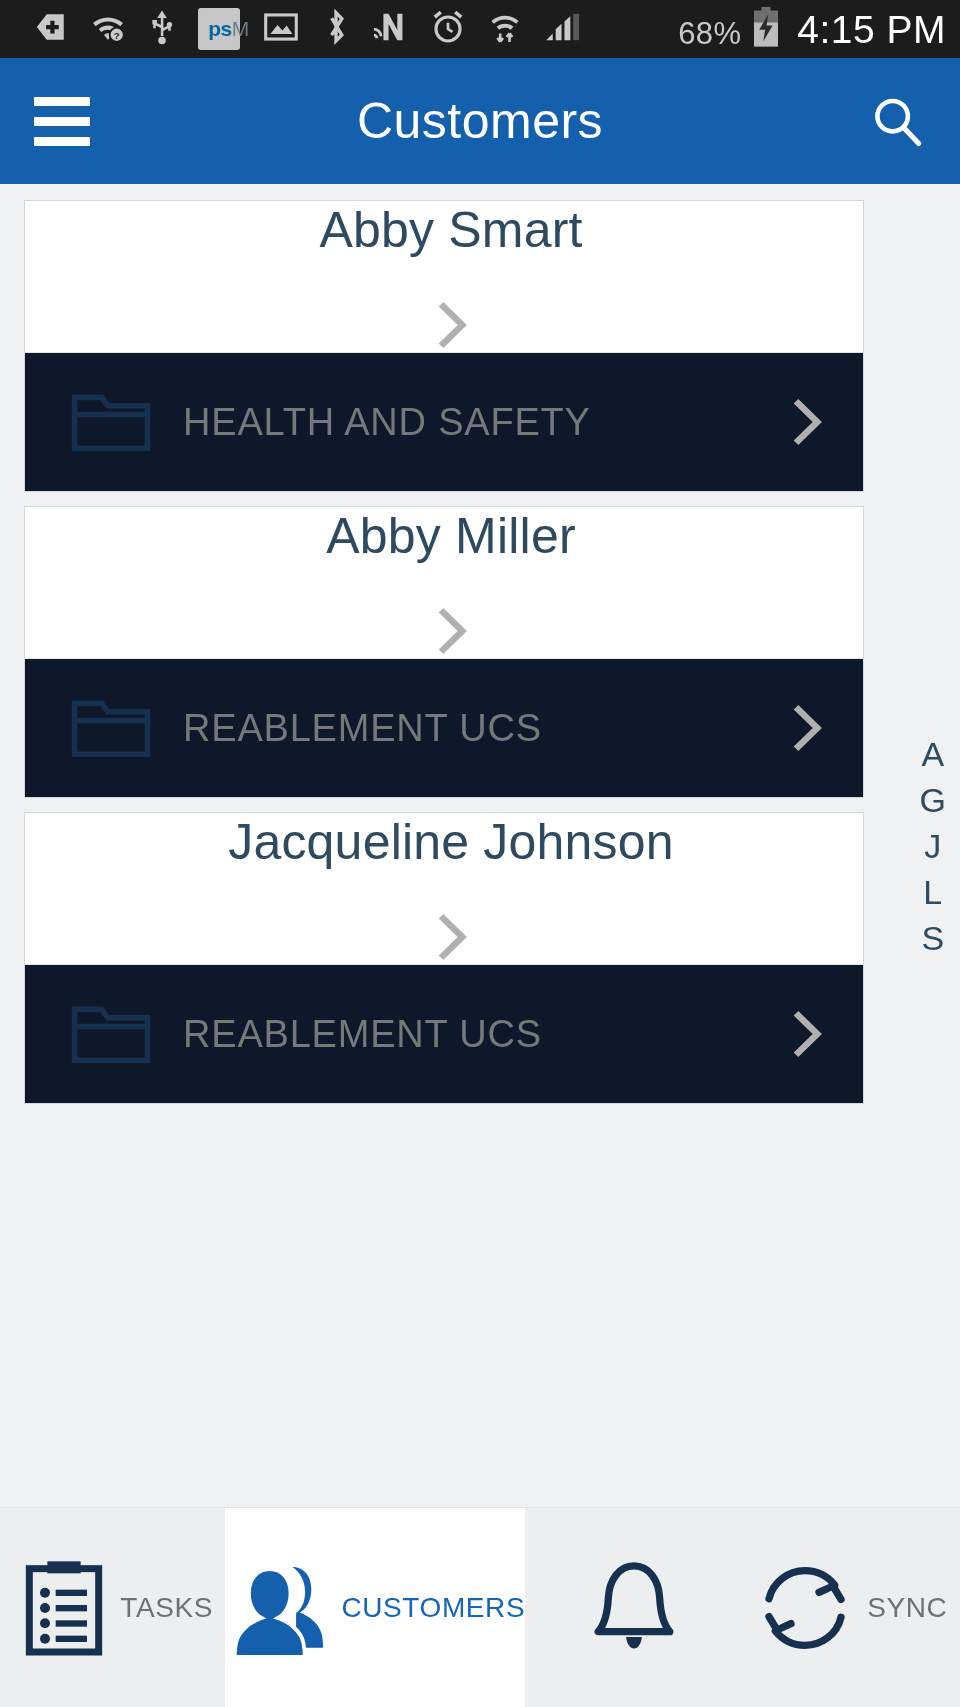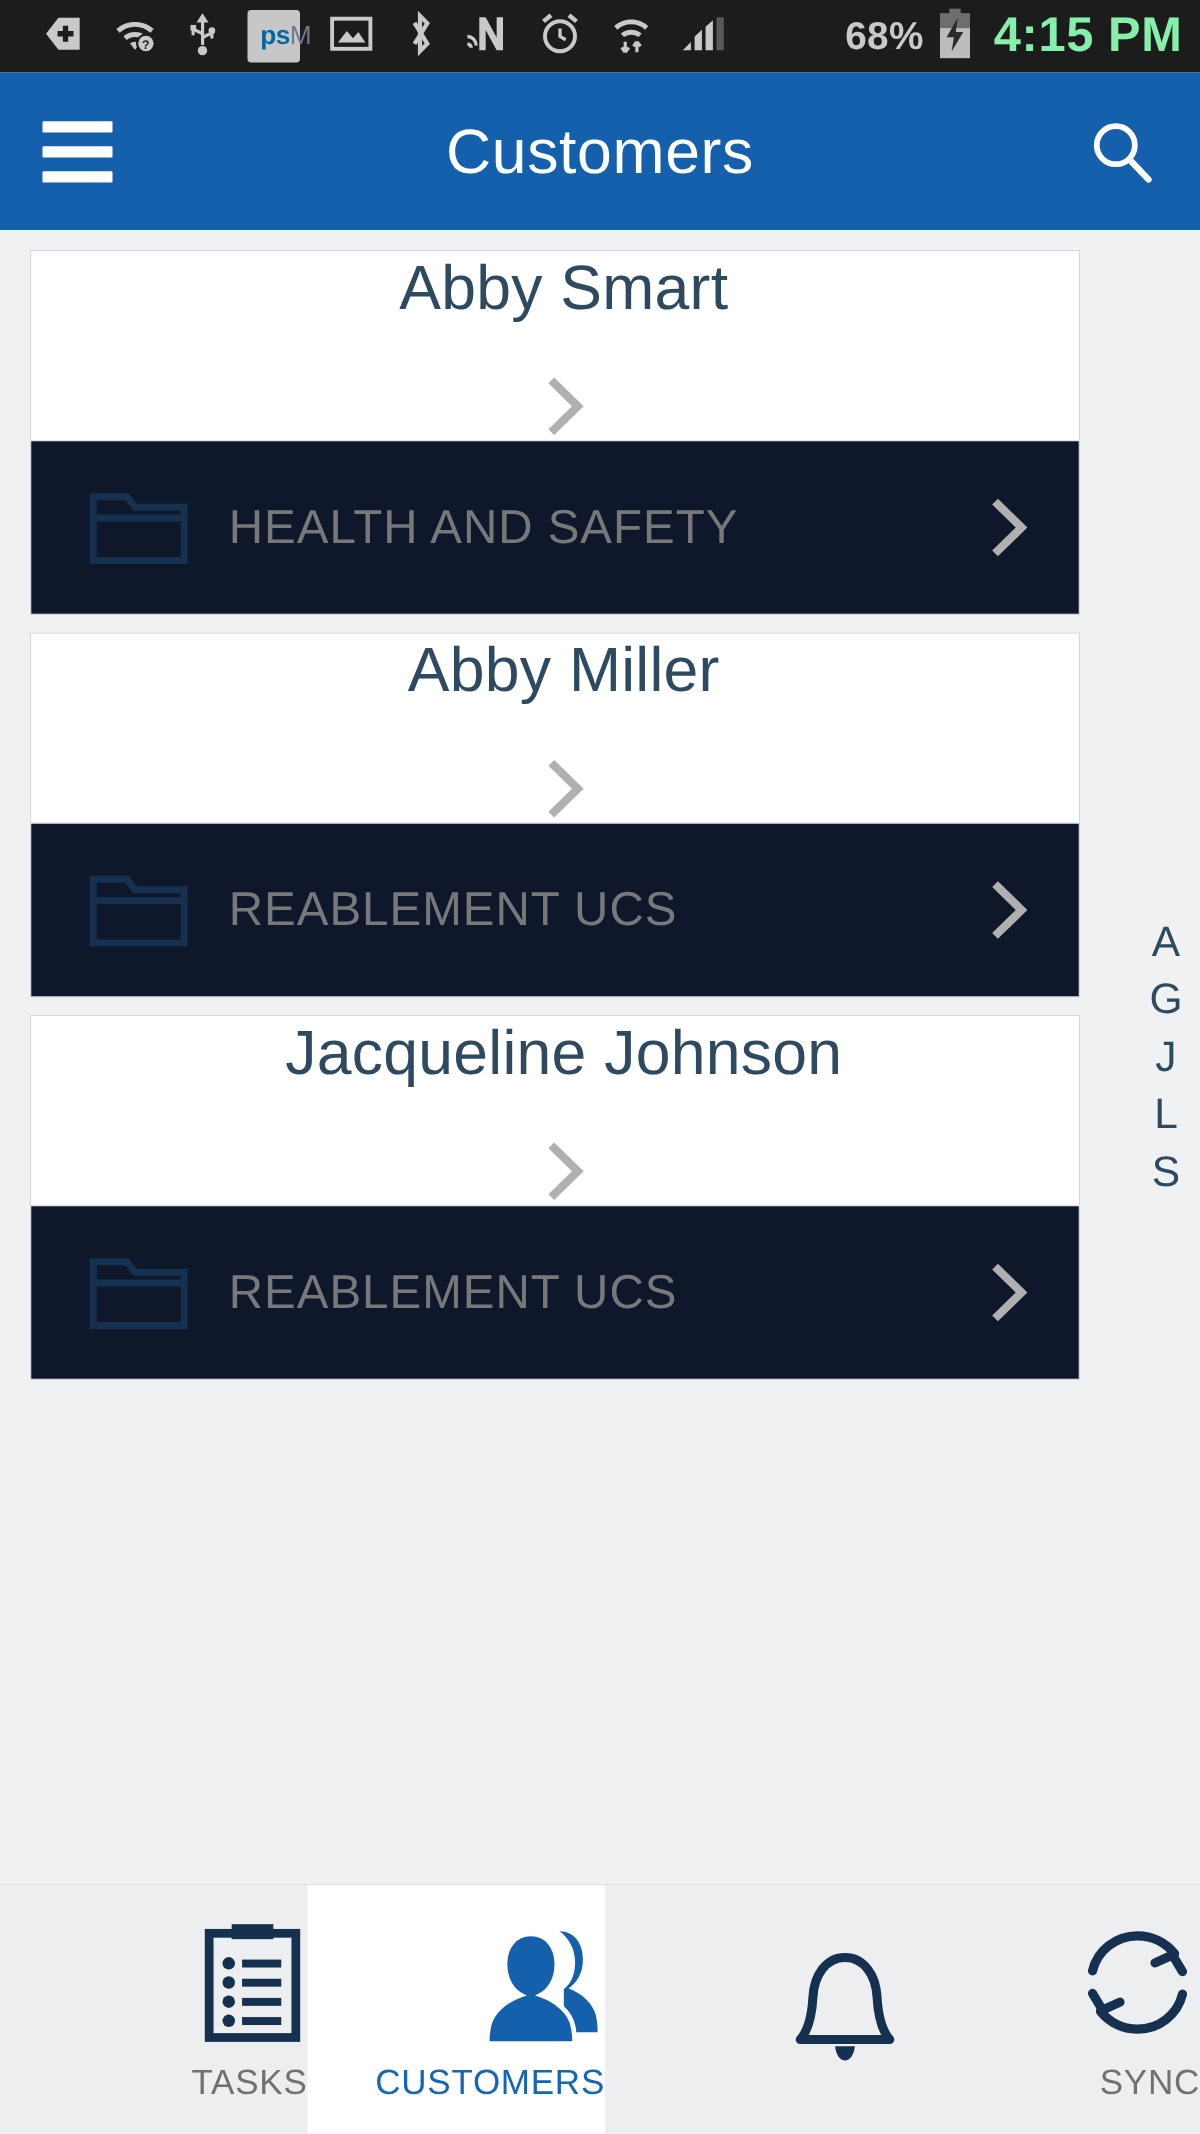--- a/index.html
+++ b/index.html
@@ -31,32 +31,31 @@
     flex: 0 0 58px;
   }
   .status-left {
     display: flex;
     align-items: center;
     gap: 22px;
     flex: 1;
   }
   .status-right {
     display: flex;
-    align-items: center;
+    align-items: flex-end;
     gap: 10px;
-    font-weight: bold;
   }
   .sicon { display: block; }
   .battery-pct {
     color: #c9c9c9;
     font-size: 31px;
     letter-spacing: 0.3px;
   }
   .clock {
-    color: #86efac;
+    color: #ffffff;
     font-size: 39px;
     letter-spacing: 0.5px;
     margin-left: 6px;
   }
   .psm-box {
     width: 42px; height: 42px;
     background: #c7c7c7;
     border-radius: 3px;
     display: flex;
     align-items: center;
@@ -197,22 +196,22 @@
     flex: 0 0 200px;
     background: #eceef0;
     border-top: 1px solid #dfe2e5;
     display: flex;
     align-items: stretch;
     padding-left: 8px;
   }
   .nav-item {
     flex: 1;
     display: flex;
-    flex-direction: column;
-    align-items: flex-end;
+    flex-direction: row;
+    align-items: center;
     justify-content: center;
     gap: 12px;
     cursor: pointer;
     background: transparent;
   }
   .nav-item.active { background: #ffffff; }
   .nav-label {
     font-size: 28px;
     color: #6f7174;
     letter-spacing: 0.6px;

